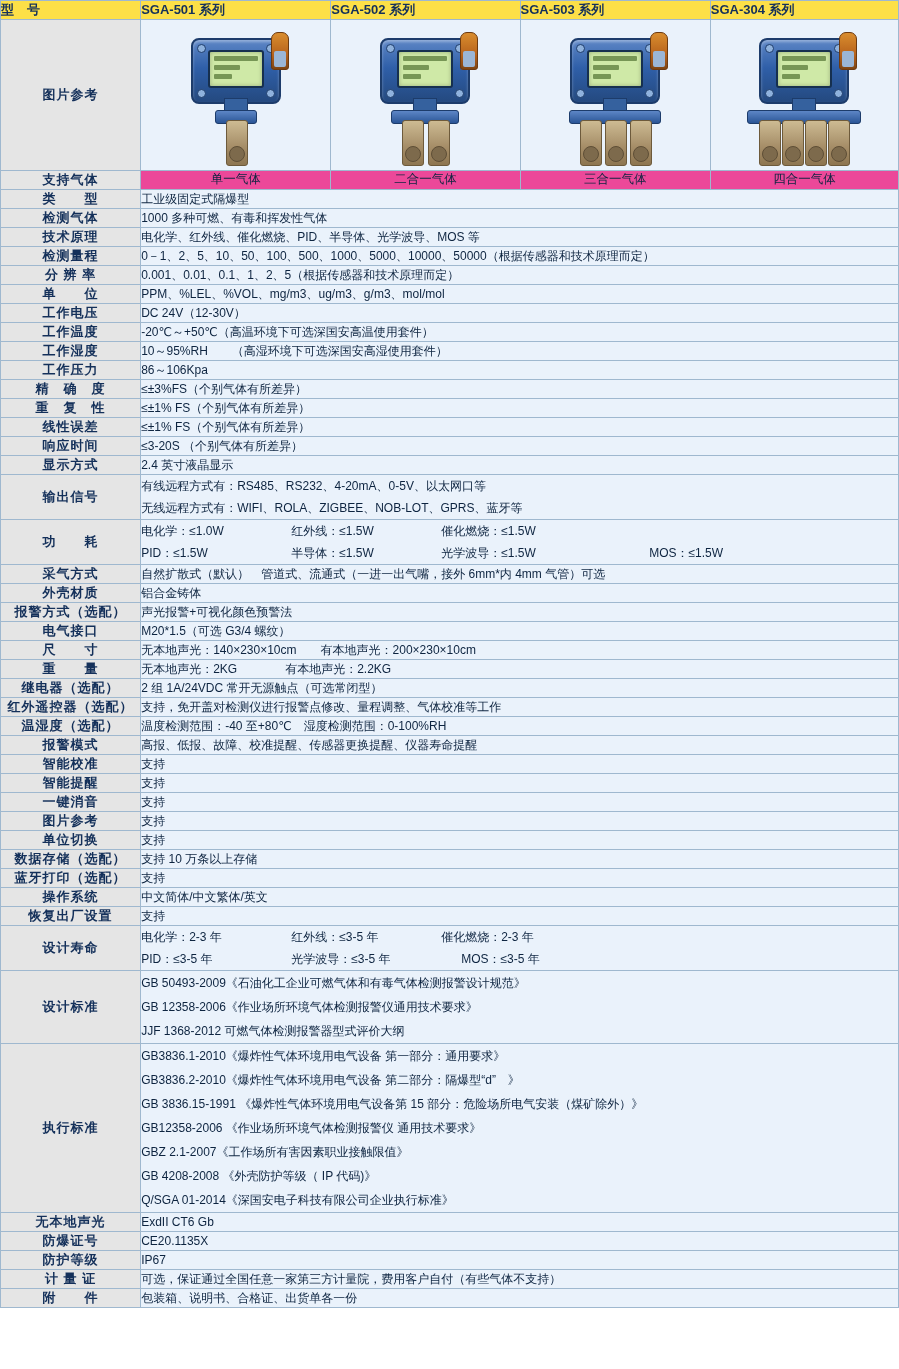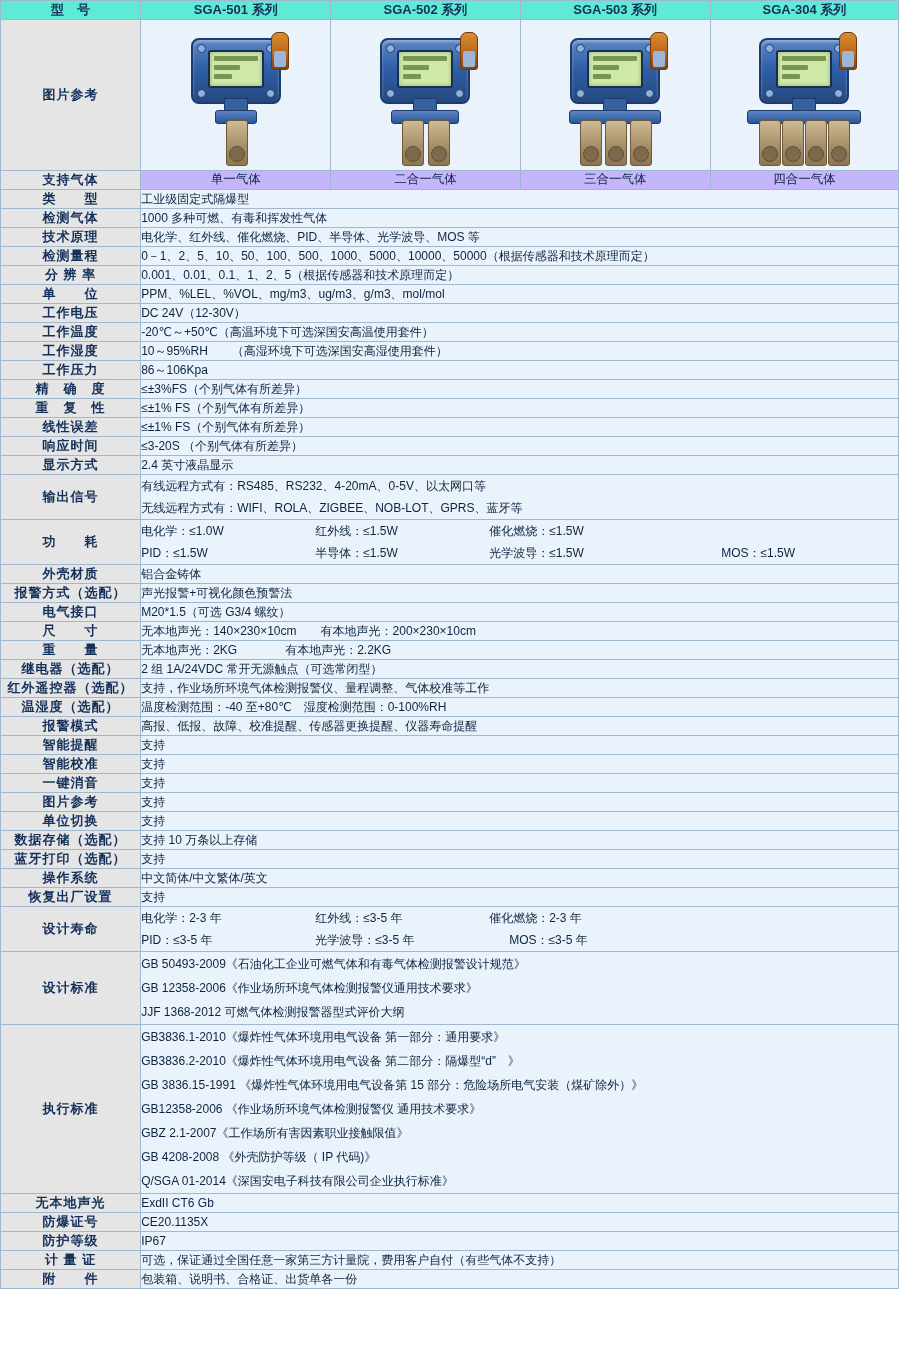--- a/index.html
+++ b/index.html
@@ -18,25 +18,25 @@
     padding:5px 2px;
     line-height:1.35;
   }
   .val{
     background:#eaf2fb;
     font-size:12px;
     color:#0d2440;
     padding:5px 8px;
     line-height:1.5;
   }
-  .hdr td{background:#5eead4;text-align:center;font-weight:bold;font-size:13px;color:#14305a;padding:6px 2px;}
+  .hdr td{background:#fde047;text-align:left;font-weight:bold;font-size:13px;color:#14305a;padding:6px 2px;}
   .prodcell{background:#eaf2fb;text-align:center;padding:4px 2px;height:150px;}
-  .gascell{background:#c4b5fd;text-align:center;font-size:12.5px;color:#0d2440;padding:5px 2px;}
+  .gascell{background:#ec4899;text-align:center;font-size:12.5px;color:#0d2440;padding:5px 2px;}
   .twoline div{padding:2px 0;}
-  .cols{display:flex;flex-wrap:wrap;gap:24px;}
+  .cols{display:flex;flex-wrap:wrap;}
   .cols span{display:inline-block;}
   .c1{width:150px;}
   .c2{width:150px;}
   .c3{width:170px;}
   .c4{width:150px;text-align:center;}
   .listline{padding:3px 0;}
   
   .device{position:relative;width:100%;height:142px;margin:0 auto;}
   .dev-inner{position:relative;width:150px;height:140px;margin:0 auto;}
   .head{
@@ -281,20 +281,24 @@
       <div class="cols">
         <span class="c1">PID：≤1.5W</span>
         <span class="c2">半导体：≤1.5W</span>
         <span class="c3">光学波导：≤1.5W</span>
         <span class="c4">MOS：≤1.5W</span>
       </div>
     </td>
   </tr>
 
   <tr>
+          <td class="lbl">采气方式</td>
+          <td class="val" colspan="4">自然扩散式（默认）　管道式、流通式（一进一出气嘴，接外 6mm*内 4mm 气管）可选</td>
+        </tr>
+  <tr>
           <td class="lbl">外壳材质</td>
           <td class="val" colspan="4">铝合金铸体</td>
         </tr>
   <tr>
           <td class="lbl">报警方式（选配）</td>
           <td class="val" colspan="4">声光报警+可视化颜色预警法</td>
         </tr>
   <tr>
           <td class="lbl">电气接口</td>
           <td class="val" colspan="4">M20*1.5（可选 G3/4 螺纹）</td>
@@ -306,36 +310,36 @@
   <tr>
           <td class="lbl">重　　量</td>
           <td class="val" colspan="4">无本地声光：2KG　　　　有本地声光：2.2KG</td>
         </tr>
   <tr>
           <td class="lbl">继电器（选配）</td>
           <td class="val" colspan="4">2 组 1A/24VDC 常开无源触点（可选常闭型）</td>
         </tr>
   <tr>
           <td class="lbl">红外遥控器（选配）</td>
-          <td class="val" colspan="4">支持，作业场所环境气体检测报警仪、量程调整、气体校准等工作</td>
+          <td class="val" colspan="4">支持，免开盖对检测仪进行报警点修改、量程调整、气体校准等工作</td>
         </tr>
   <tr>
           <td class="lbl">温湿度（选配）</td>
           <td class="val" colspan="4">温度检测范围：-40 至+80℃　湿度检测范围：0-100%RH</td>
         </tr>
   <tr>
           <td class="lbl">报警模式</td>
           <td class="val" colspan="4">高报、低报、故障、校准提醒、传感器更换提醒、仪器寿命提醒</td>
         </tr>
   <tr>
+          <td class="lbl">智能校准</td>
+          <td class="val" colspan="4">支持</td>
+        </tr>
+  <tr>
           <td class="lbl">智能提醒</td>
-          <td class="val" colspan="4">支持</td>
-        </tr>
-  <tr>
-          <td class="lbl">智能校准</td>
           <td class="val" colspan="4">支持</td>
         </tr>
   <tr>
           <td class="lbl">一键消音</td>
           <td class="val" colspan="4">支持</td>
         </tr>
   <tr>
           <td class="lbl">图片参考</td>
           <td class="val" colspan="4">支持</td>
         </tr>

